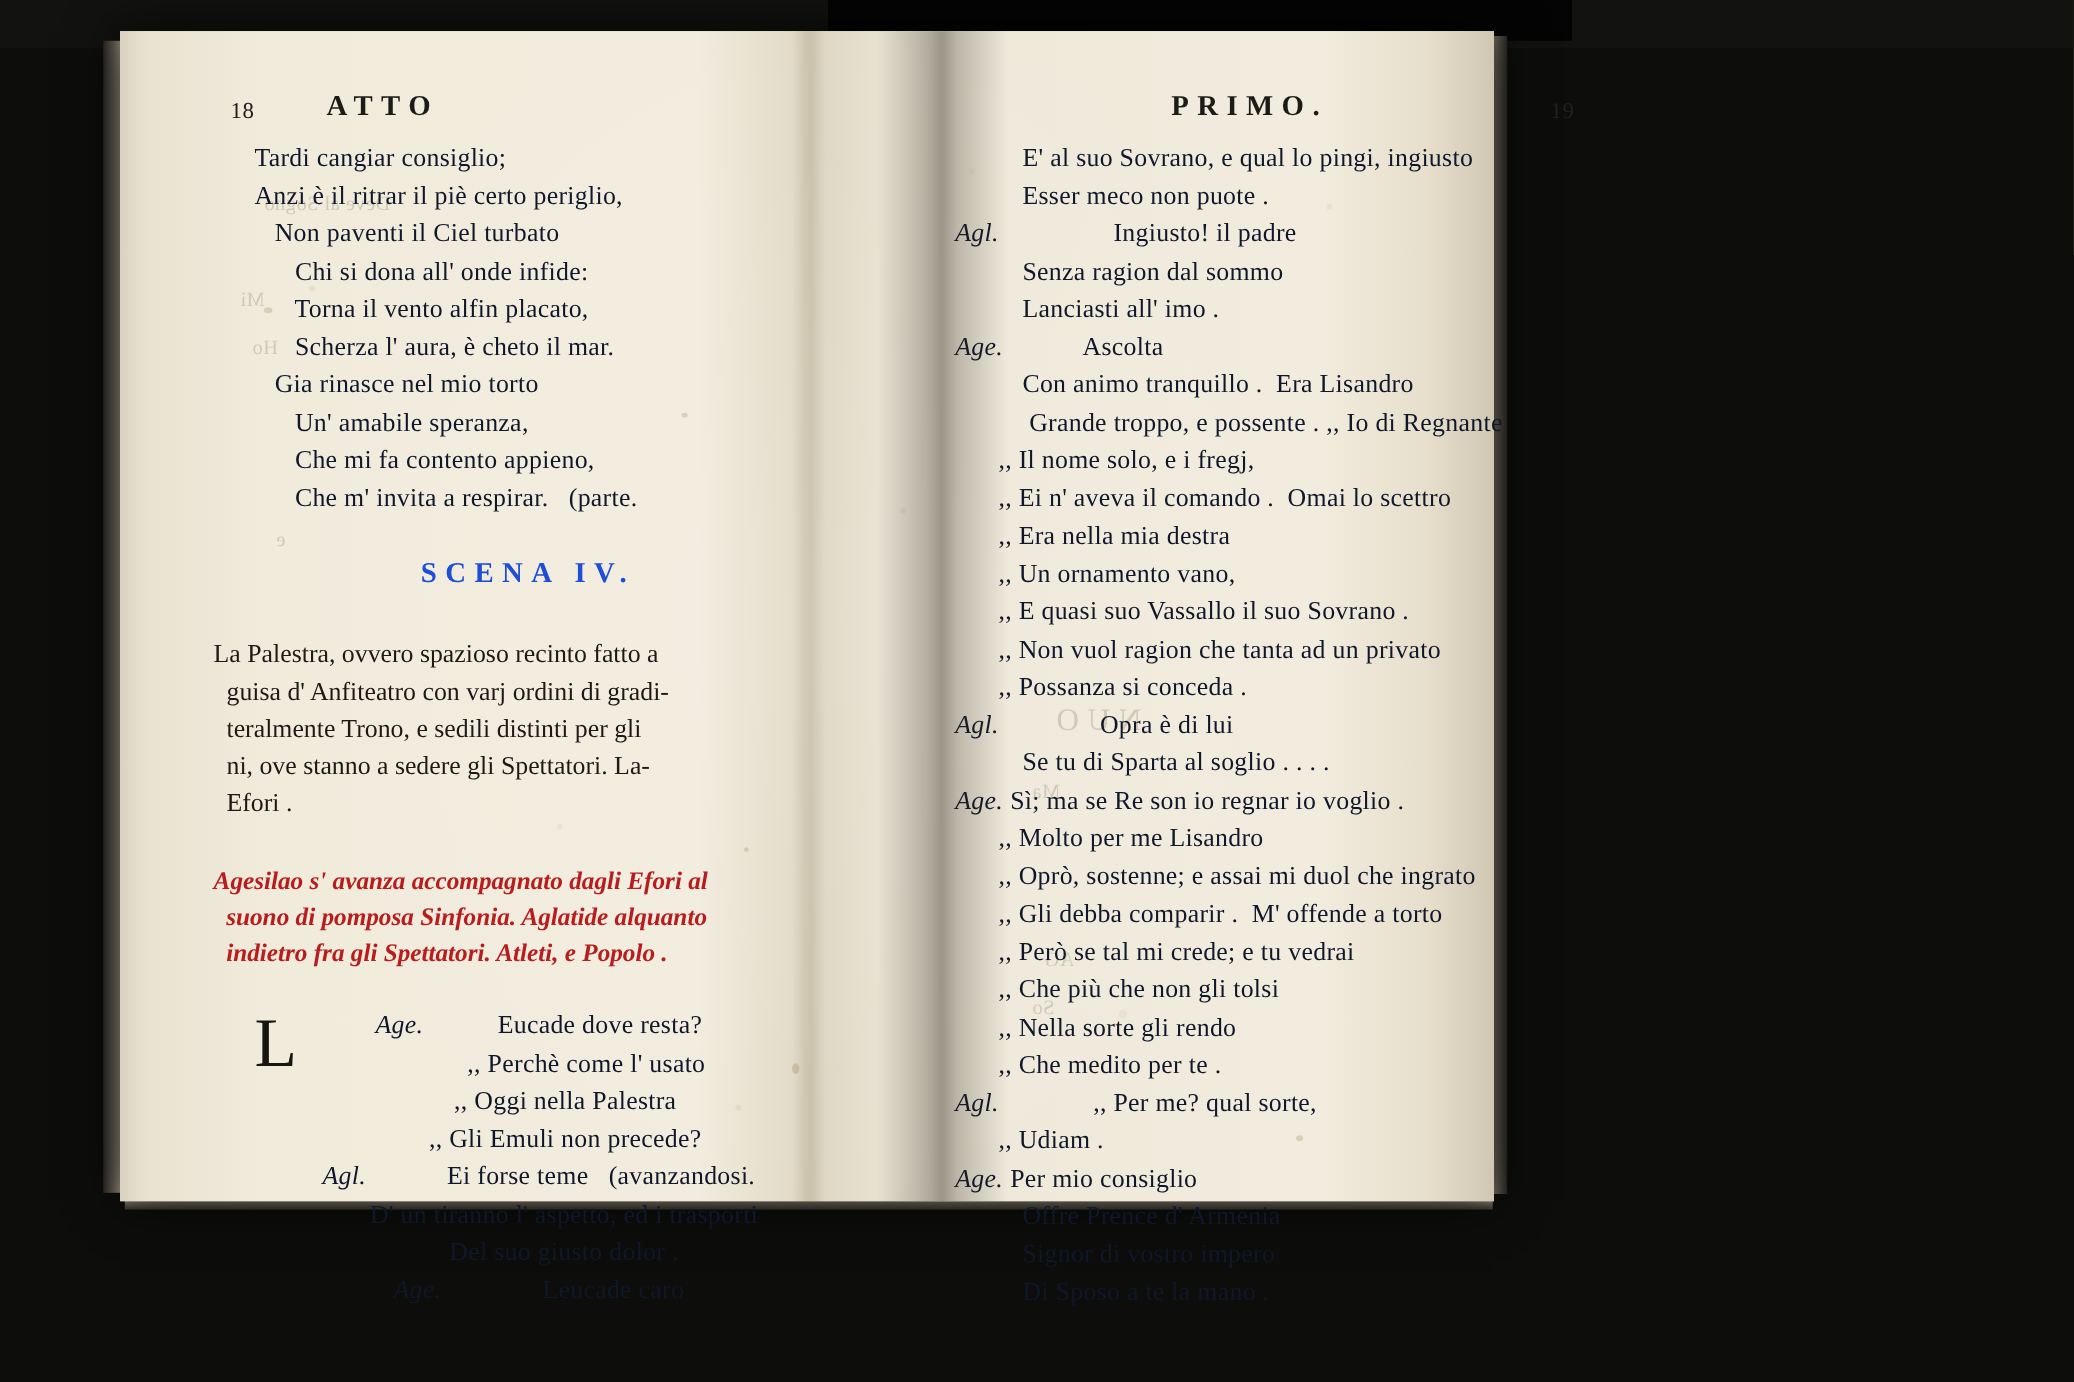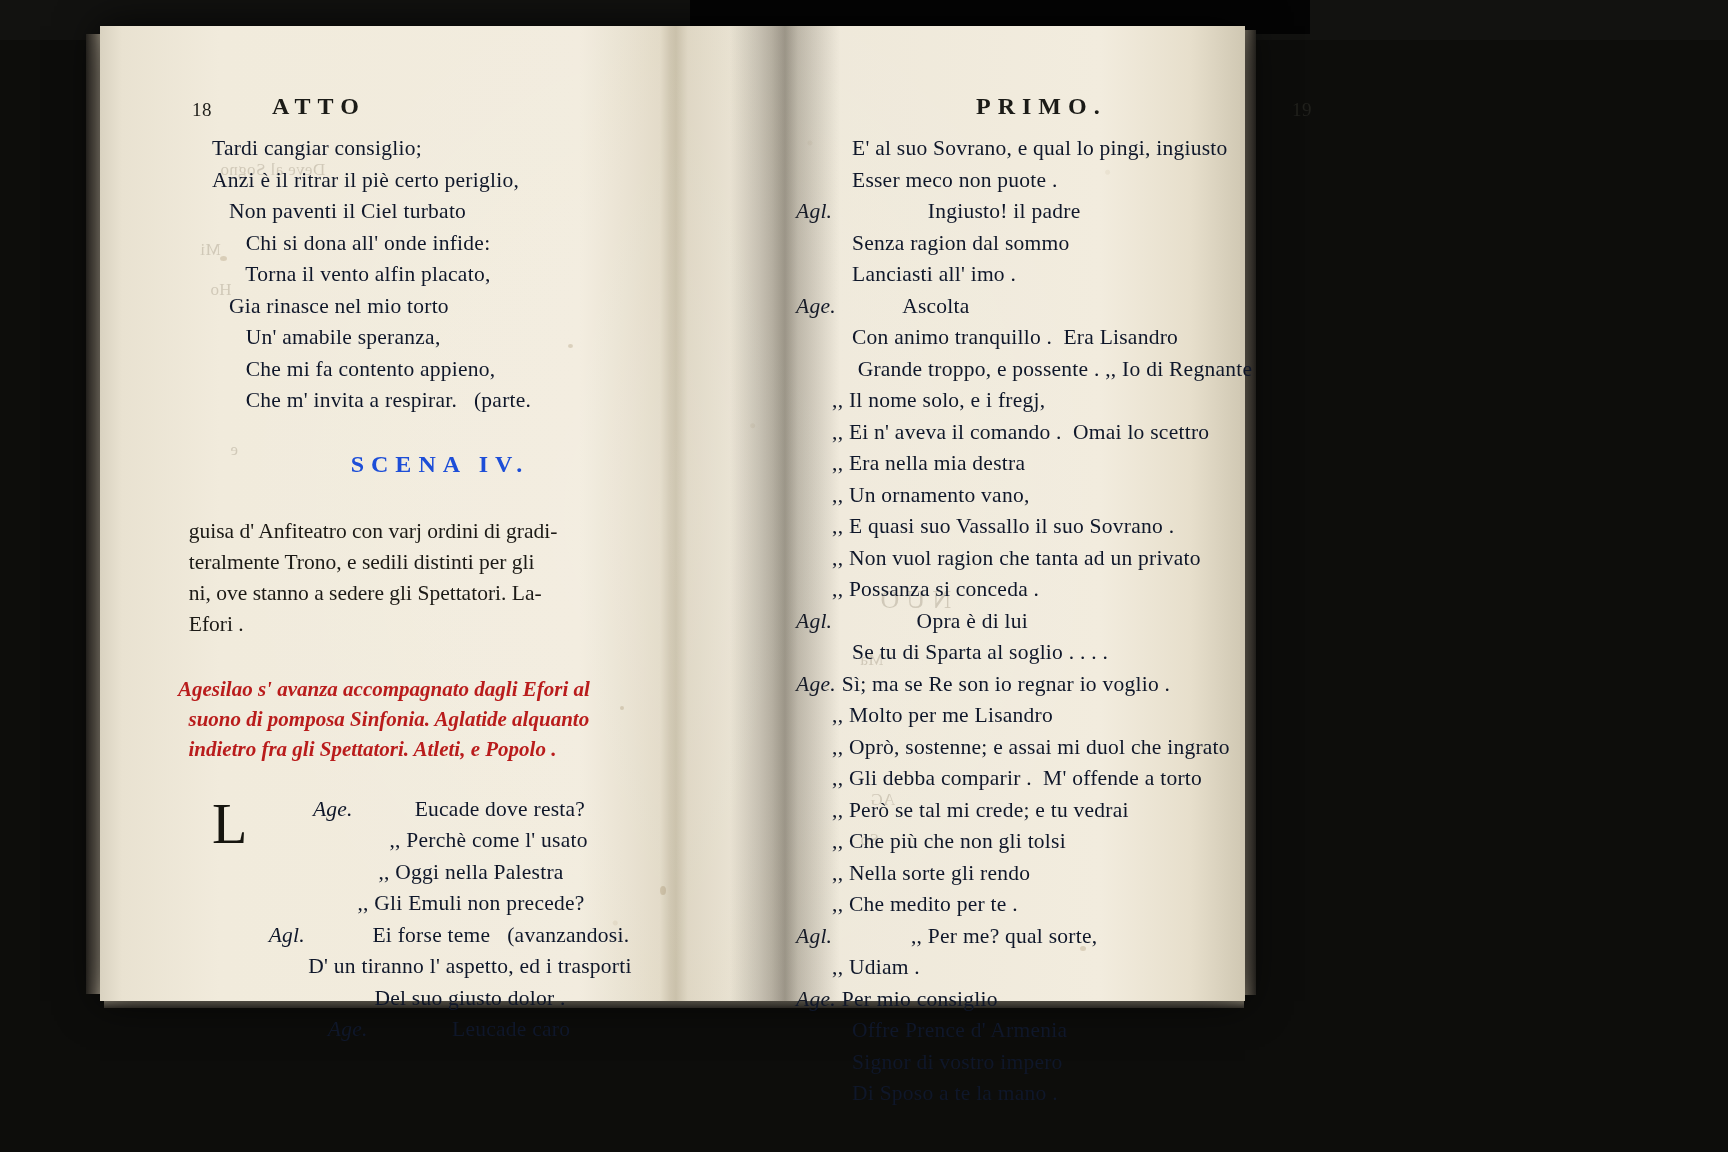--- a/index.html
+++ b/index.html
@@ -98,21 +98,21 @@
     font-size: 17px;
     line-height: 27px;
     letter-spacing: 0.4px;
     pointer-events: none;
     transform: scaleX(-1);
     font-family: "Liberation Serif", serif;
   }
 
   .page {
     position: absolute;
-    top: 17px;
+    top: 0;
     height: 954px;
   }
   .page-left { left: 60px; width: 560px; }
   .page-right { left: 660px; width: 560px; }
 
   .running-head {
     position: relative;
     height: 46px;
     margin-top: 44px;
   }
@@ -225,29 +225,31 @@
         <div class="folio folio-left">18</div>
         <div class="head-title head-title-left">ATTO</div>
       </div>
 
       <div class="verse" style="margin-left:52px;">
         <span class="ln">Tardi cangiar consiglio;</span>
         <span class="ln">Anzi è il ritrar il piè certo periglio,</span>
         <span class="ln">   Non paventi il Ciel turbato</span>
         <span class="ln">      Chi si dona all' onde infide:</span>
         <span class="ln">      Torna il vento alfin placato,</span>
+        <span class="ln">      Scherza l' aura, è cheto il mar.</span>
         <span class="ln">   Gia rinasce nel mio torto</span>
         <span class="ln">      Un' amabile speranza,</span>
         <span class="ln">      Che mi fa contento appieno,</span>
         <span class="ln" style="font-style:normal">      Che m' invita a respirar.   (parte.</span>
       </div>
 
       <div class="scene-head">SCENA IV.</div>
 
       <div class="stage-desc">
+        <span class="ln">La Palestra, ovvero spazioso recinto fatto a</span>
         <span class="ln">  guisa d' Anfiteatro con varj ordini di gradi-</span>
         <span class="ln">  teralmente Trono, e sedili distinti per gli</span>
         <span class="ln">  ni, ove stanno a sedere gli Spettatori. La-</span>
         <span class="ln">  Efori .</span>
       </div>
 
       <div class="stage-ital">
         <span class="ln">Agesilao s' avanza accompagnato dagli Efori al</span>
         <span class="ln">  suono di pomposa Sinfonia. Aglatide alquanto</span>
         <span class="ln">  indietro fra gli Spettatori. Atleti, e Popolo .</span>

